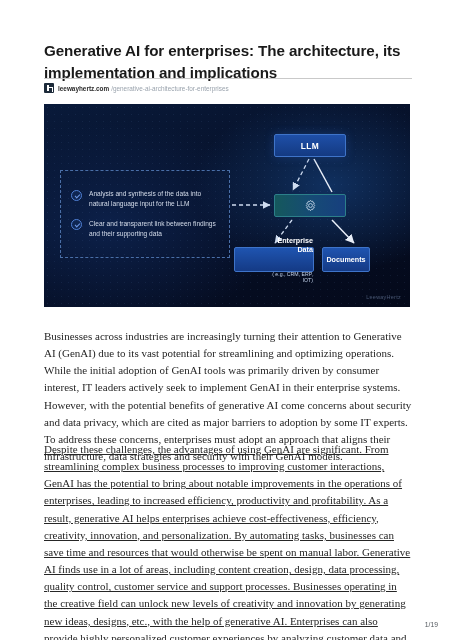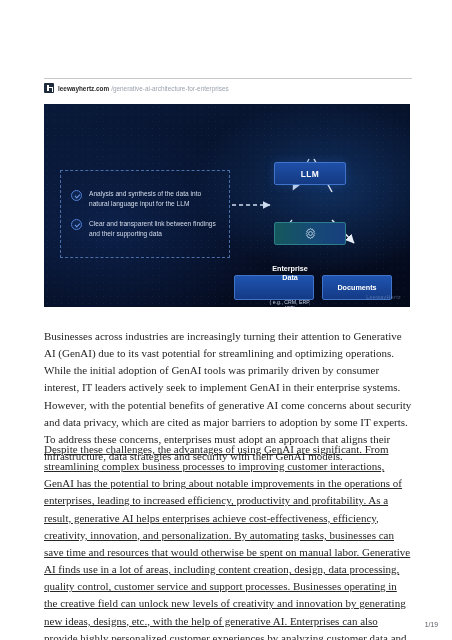--- a/index.html
+++ b/index.html
@@ -133,22 +133,21 @@
     color: #d4dcea;
   }
 
   .node {
     position: absolute;
     display: flex; flex-direction: column;
     align-items: center; justify-content: center;
     border-radius: 2px;
     font-family: "Liberation Sans", sans-serif;
     color: #ffffff;
-    text-align: center;
-    margin-top: 28px;
+    text-align: right;
   }
   .node-llm {
     left: 230px; top: 30px;
     width: 72px; height: 23px;
     background: linear-gradient(180deg, #1e4fa8 0%, #143a82 100%);
     border: 1px solid #3f74c9;
     box-shadow: 0 0 10px rgba(40,90,180,0.35);
   }
   .node-llm .node-title { font-size: 8.4px; font-weight: bold; letter-spacing: 0.4px; }
 
@@ -166,21 +165,21 @@
     background: linear-gradient(180deg, #1f54b0 0%, #143a85 100%);
     border: 1px solid #3f74c9;
     gap: 17px;
     padding-left: 32px;
   }
   .node-ent .node-title { font-size: 7.2px; font-weight: bold; }
   .node-sub { font-size: 5.2px; color: #c3d2ea; }
 
   .node-doc {
     left: 278px; top: 143px;
-    width: 70px; height: 25px;
+    width: 48px; height: 25px;
     background: linear-gradient(180deg, #1f54b0 0%, #143a85 100%);
     border: 1px solid #3f74c9;
   }
   .node-doc .node-title { font-size: 7.2px; font-weight: bold; }
 
   .watermark {
     position: absolute;
     right: 9px; bottom: 7px;
     font-family: "Liberation Sans", sans-serif;
     font-size: 5.4px;
@@ -208,20 +207,21 @@
     font-family: "Liberation Sans", sans-serif;
     font-size: 6.8px;
     color: #555a60;
   }
 </style>
 </head>
 <body>
 
 <div class="page">
 
+  <div class="title">Generative AI for enterprises: The architecture, its implementation and implications</div>
   <div class="title-rule"></div>
 
   <div class="srcline">
     <span class="favicon"></span>
     <span class="srcdomain">leewayhertz.com</span>
     <span class="srcpath">/generative-ai-architecture-for-enterprises</span>
   </div>
 
   <div class="diagram">
     <div class="dotgrid"></div>

